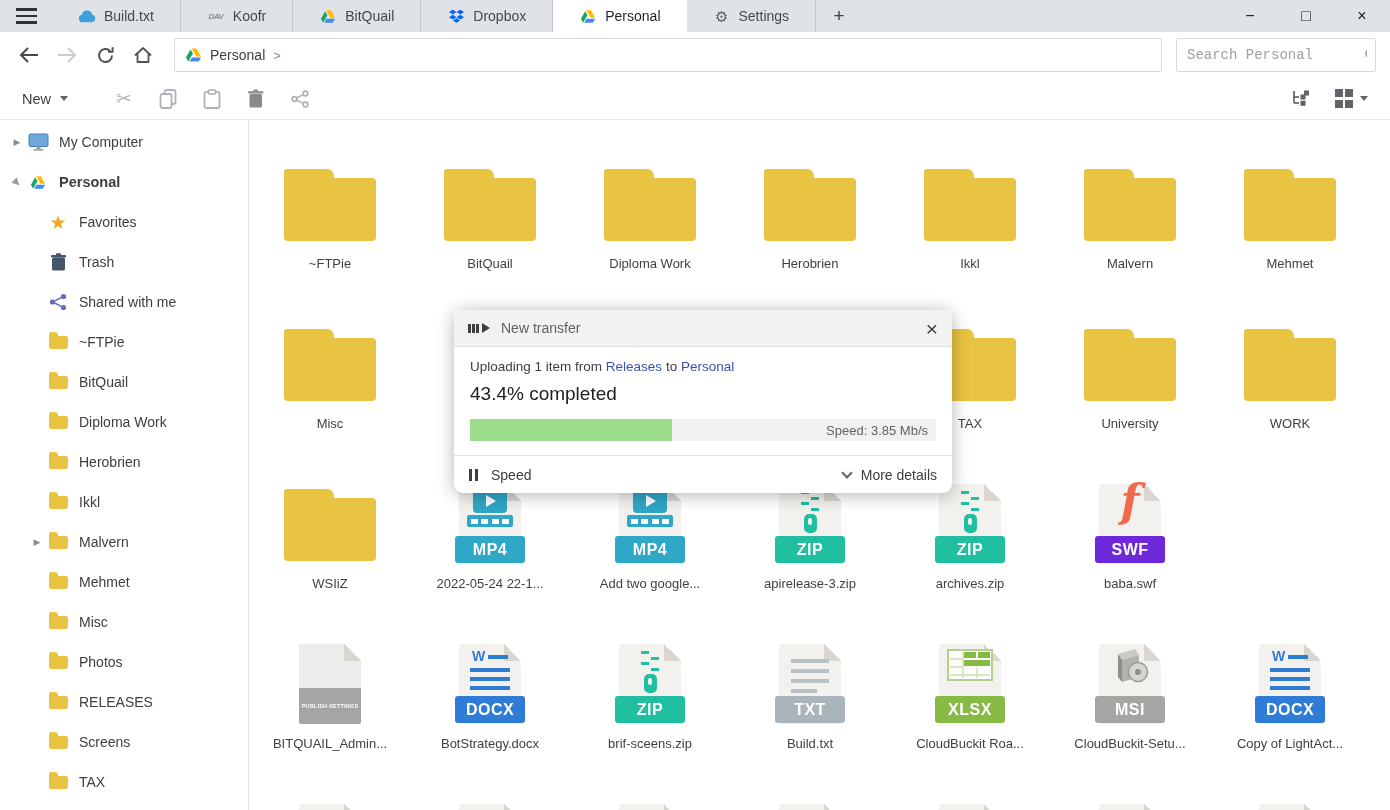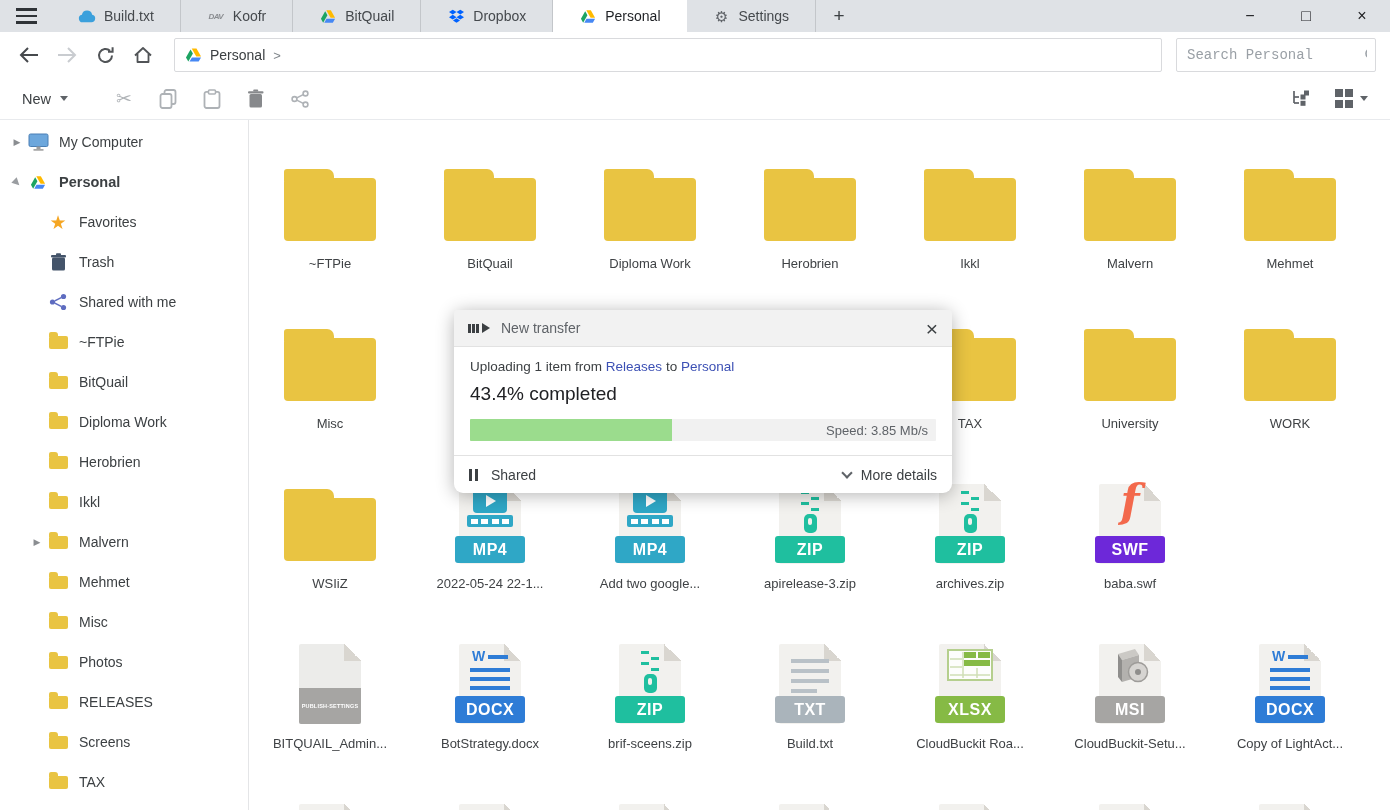--- a/index.html
+++ b/index.html
@@ -821,21 +821,21 @@
             <div class="fill" style="width: 43.4%; background: rgb(155, 220, 141);"></div>
             <div class="speed">Speed: 3.85 Mb/s</div>
           </div>
         </div>
         <div class="dlg-f">
           <div class="pausebtn">
             <span class="pbars">
                 <i></i>
                 <i></i>
               </span>
-            <span>Shared</span>
+            <span>Speed</span>
           </div>
           <div class="morebtn">
             <span class="chev"></span>
             <span>More details</span>
           </div>
         </div>
       </div>
 
     </div>
   </div>

